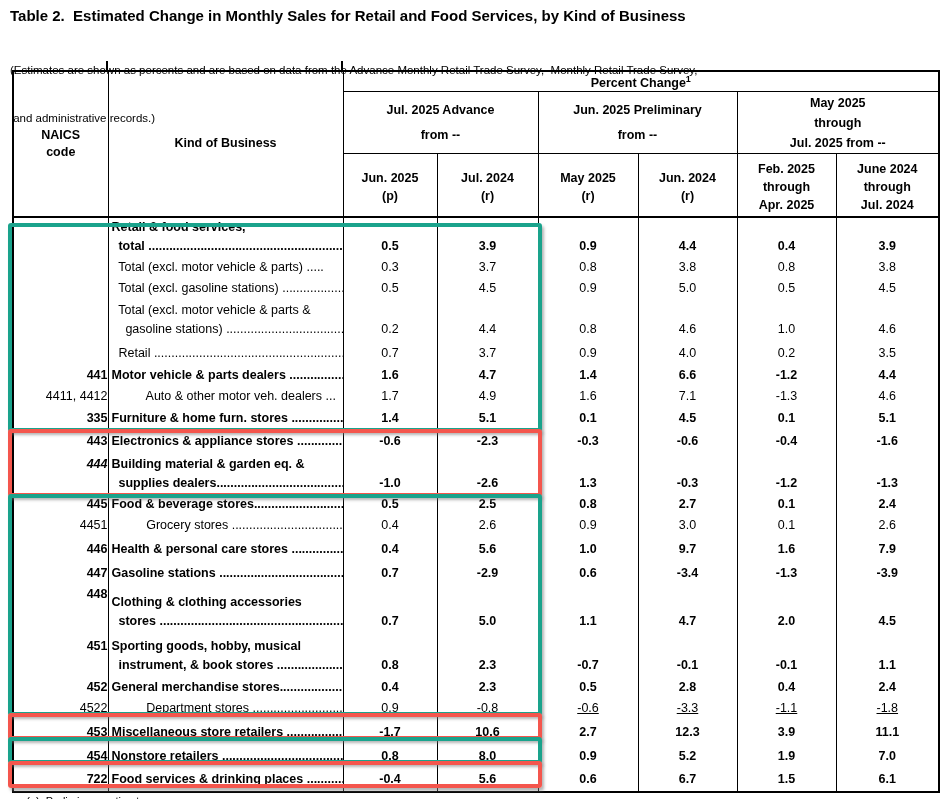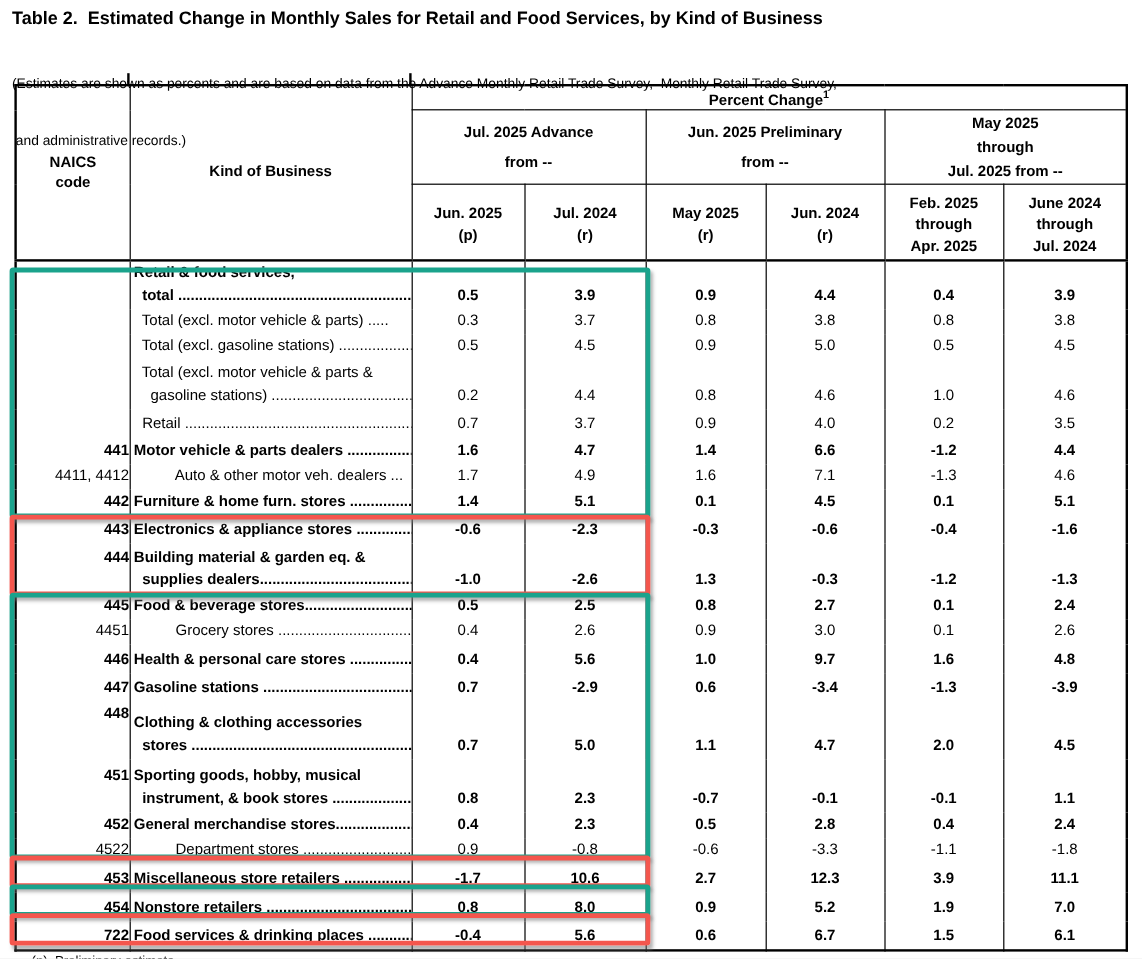--- a/index.html
+++ b/index.html
@@ -232,41 +232,41 @@
             <td class="naics"><div>4411, 4412</div></td>
             <td class="label"><div>          Auto &amp; other motor veh. dealers ...</div></td>
             <td class="val">1.7</td>
             <td class="val">4.9</td>
             <td class="val">1.6</td>
             <td class="val">7.1</td>
             <td class="val">-1.3</td>
             <td class="val">4.6</td>
           </tr>
           <tr style="height: 22px;">
-            <td class="naics bold"><div>442</div></td>
+            <td class="naics bold"><div>335</div></td>
             <td class="label bold"><div>Furniture &amp; home furn. stores .................</div></td>
             <td class="val bold">1.4</td>
             <td class="val bold">5.1</td>
             <td class="val bold">0.1</td>
             <td class="val bold">4.5</td>
             <td class="val bold">0.1</td>
             <td class="val bold">5.1</td>
           </tr>
           <tr style="height: 23px;">
             <td class="naics bold"><div>443</div></td>
             <td class="label bold"><div>Electronics &amp; appliance stores ................</div></td>
             <td class="val bold">-0.6</td>
             <td class="val bold">-2.3</td>
             <td class="val bold">-0.3</td>
             <td class="val bold">-0.6</td>
             <td class="val bold">-0.4</td>
             <td class="val bold">-1.6</td>
           </tr>
           <tr style="height: 42px;">
-            <td class="naics bold"><div style="margin-bottom: 19px;">444</div></td>
+            <td class="naics bold"><div style="margin-bottom: 19px; font-style: italic;">444</div></td>
             <td class="label bold"><div>Building material &amp; garden eq. &amp;</div><div>  supplies dealers.......................................</div></td>
             <td class="val bold">-1.0</td>
             <td class="val bold">-2.6</td>
             <td class="val bold">1.3</td>
             <td class="val bold">-0.3</td>
             <td class="val bold">-1.2</td>
             <td class="val bold">-1.3</td>
           </tr>
           <tr style="height: 20px; padding-left: 18px;">
             <td class="naics bold"><div>445</div></td>
@@ -289,21 +289,21 @@
             <td class="val">2.6</td>
           </tr>
           <tr style="height: 24px;">
             <td class="naics bold"><div>446</div></td>
             <td class="label bold"><div>Health &amp; personal care stores ................</div></td>
             <td class="val bold">0.4</td>
             <td class="val bold">5.6</td>
             <td class="val bold">1.0</td>
             <td class="val bold">9.7</td>
             <td class="val bold">1.6</td>
-            <td class="val bold">4.8</td>
+            <td class="val bold">7.9</td>
           </tr>
           <tr style="height: 24px;">
             <td class="naics bold"><div>447</div></td>
             <td class="label bold"><div>Gasoline stations ......................................</div></td>
             <td class="val bold">0.7</td>
             <td class="val bold">-2.9</td>
             <td class="val bold">0.6</td>
             <td class="val bold">-3.4</td>
             <td class="val bold">-1.3</td>
             <td class="val bold">-3.9</td>
@@ -331,21 +331,21 @@
           <tr style="height: 22px;">
             <td class="naics bold"><div>452</div></td>
             <td class="label bold"><div>General merchandise stores.....................</div></td>
             <td class="val bold">0.4</td>
             <td class="val bold">2.3</td>
             <td class="val bold">0.5</td>
             <td class="val bold">2.8</td>
             <td class="val bold">0.4</td>
             <td class="val bold">2.4</td>
           </tr>
-          <tr style="height: 21px;">
+          <tr style="height: 21px; text-decoration: underline;">
             <td class="naics"><div>4522</div></td>
             <td class="label"><div>          Department stores ............................</div></td>
             <td class="val">0.9</td>
             <td class="val">-0.8</td>
             <td class="val">-0.6</td>
             <td class="val">-3.3</td>
             <td class="val">-1.1</td>
             <td class="val">-1.8</td>
           </tr>
           <tr style="height: 24px;">

